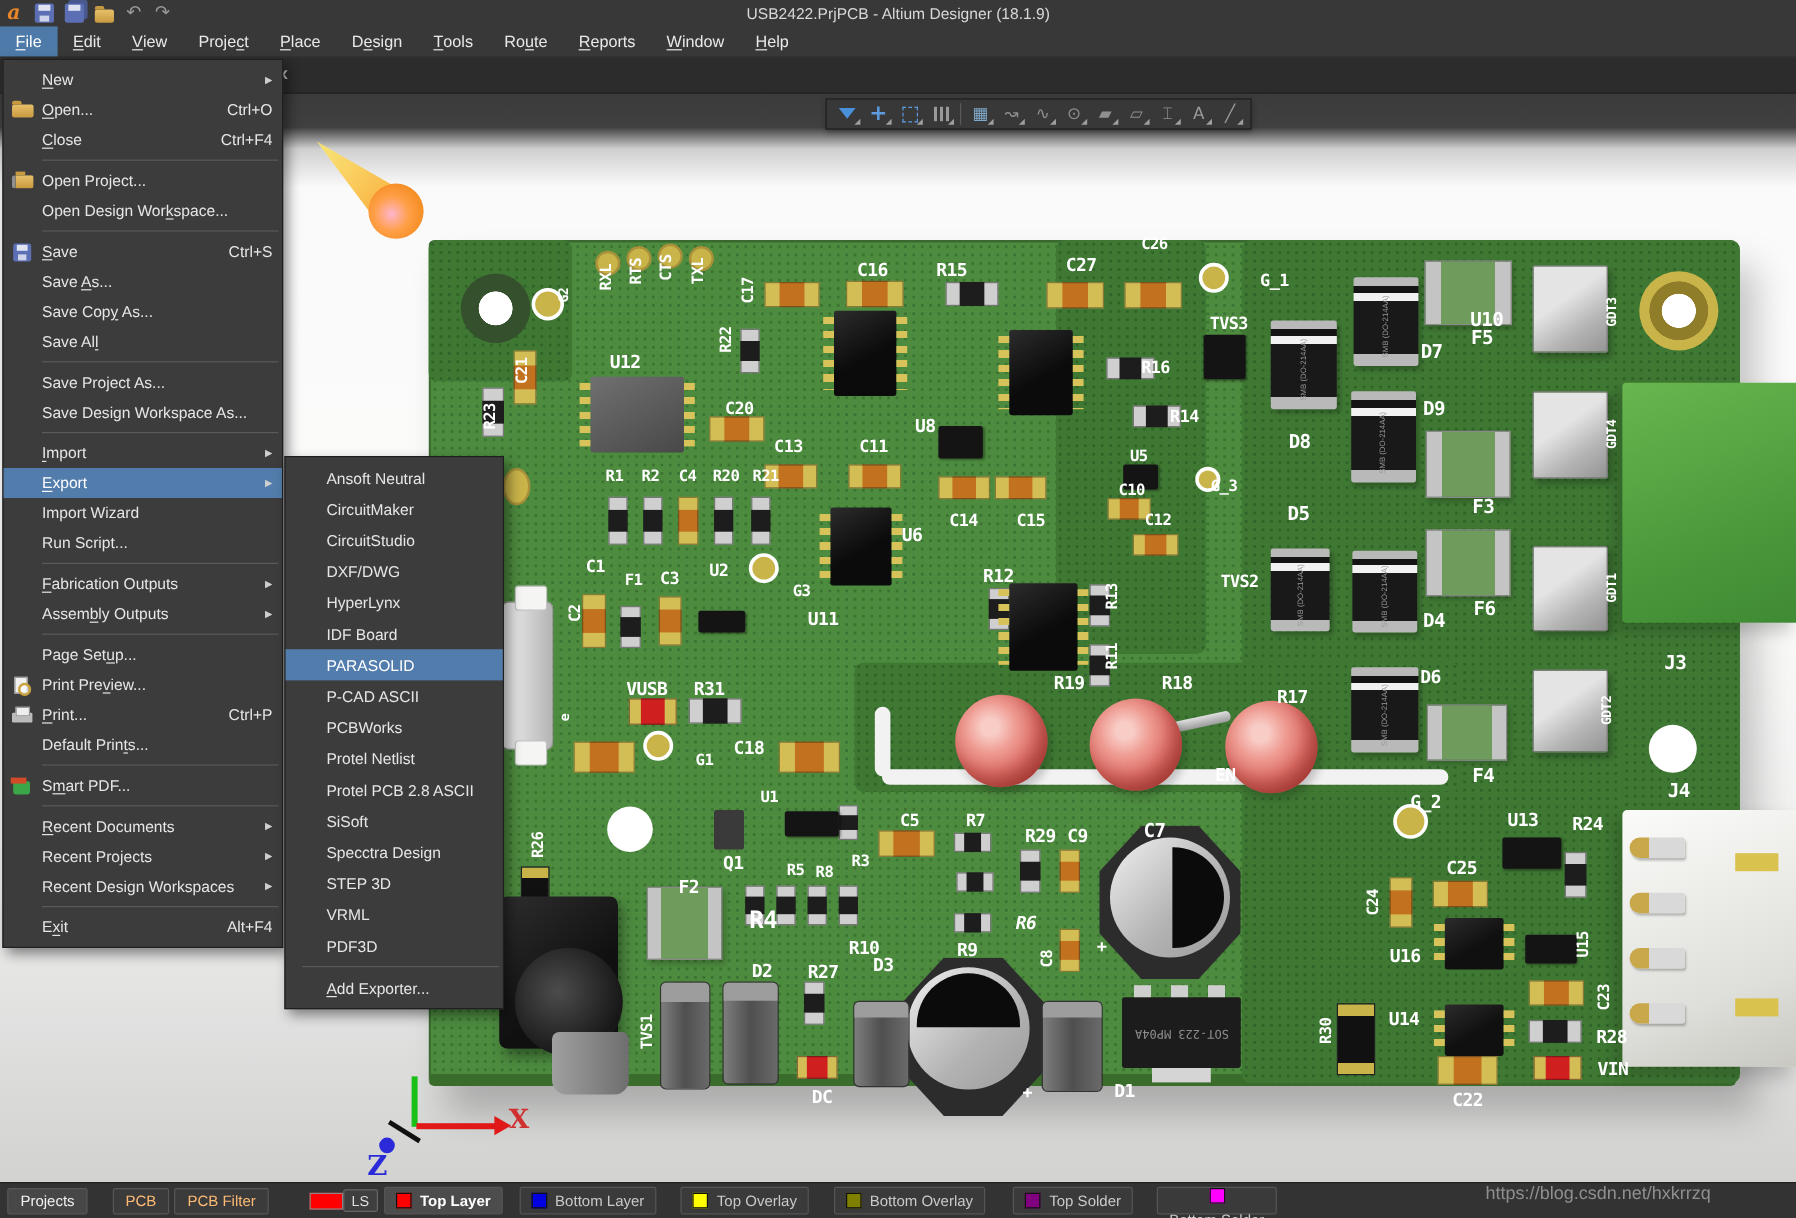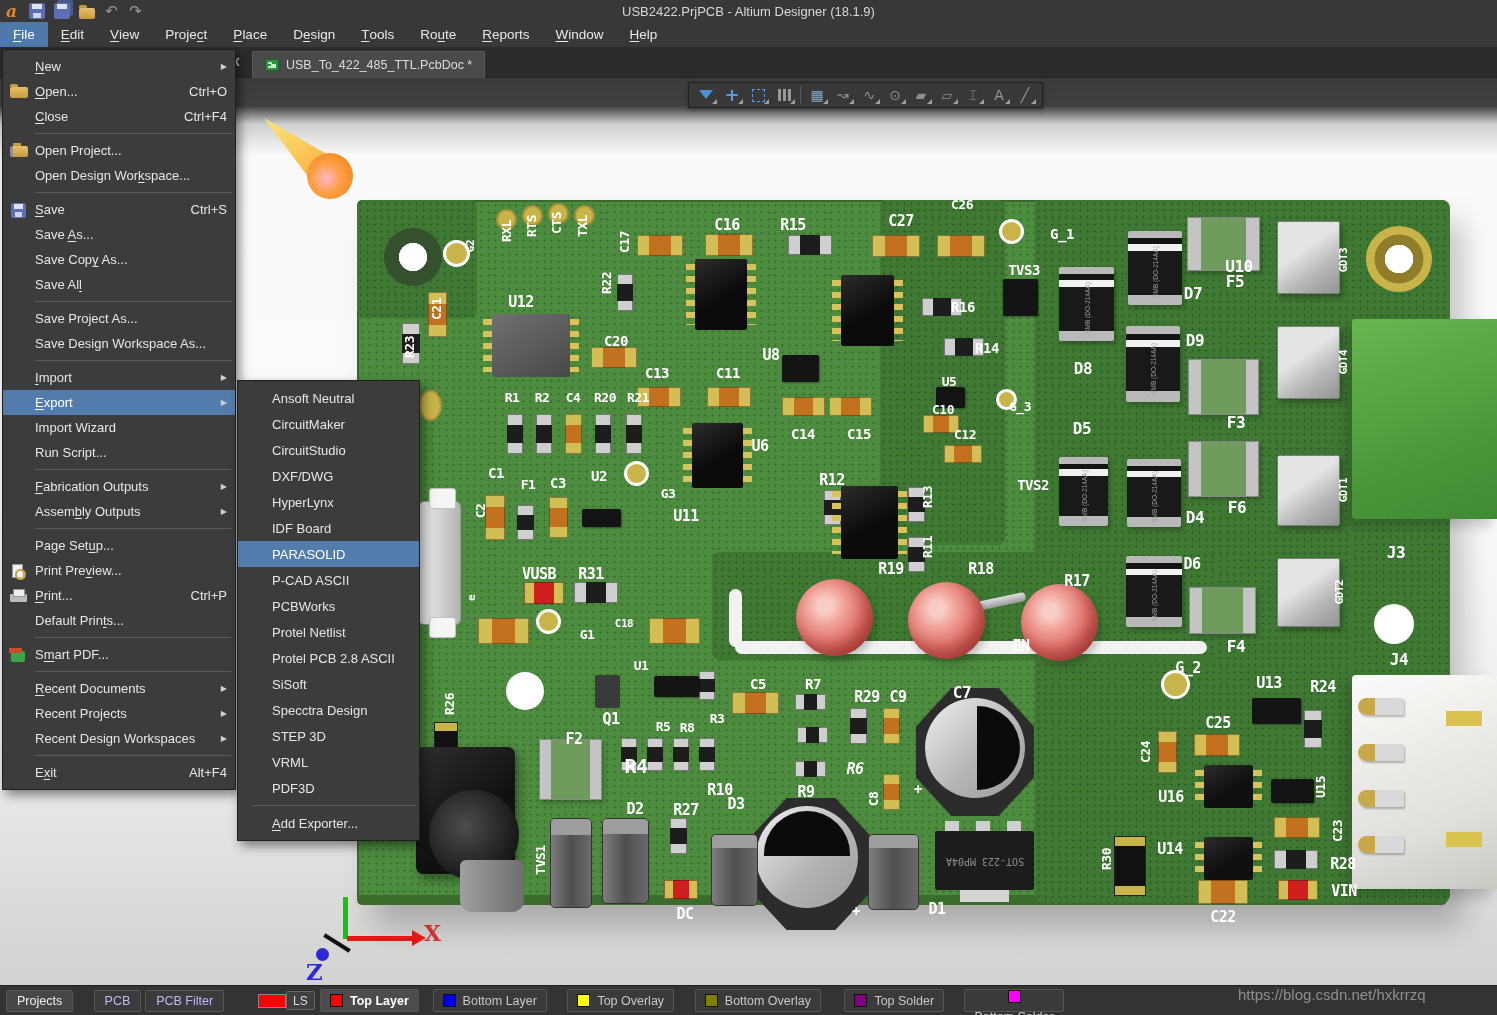--- a/index.html
+++ b/index.html
@@ -179,21 +179,21 @@
   border:2px solid #caa23c;border-radius:50%;background:rgba(255,255,255,.6)}
 .ic-printer{position:absolute;left:2px;top:6px;width:17px;height:8px;background:#bbb;border-radius:1px}
 .ic-printer::before{content:'';position:absolute;top:-5px;left:3px;width:10px;height:6px;background:#eee;border:1px solid #999}
 .ic-pdf{position:absolute;left:3px;top:4px;width:14px;height:11px;background:#3aa648;border-radius:2px}
 .ic-pdf::before{content:'';position:absolute;top:-3px;left:-2px;width:13px;height:5px;background:#d14b28}
 
 
 .bottombar{position:absolute;left:0;top:985px;width:100%;height:30px;background:#333;z-index:60;
   border-top:1px solid #222}
 .ptab{position:absolute;top:4px;height:22px;background:#3b3b3b;border:1px solid #575757;border-radius:2px;
-  color:#c4b5fd;font-size:12.5px;display:flex;align-items:center;justify-content:center;padding:0 10px}
+  color:#fdba74;font-size:12.5px;display:flex;align-items:center;justify-content:center;padding:0 10px}
 .ptab.active{background:#474747;color:#f0f0f0}
 .ls-swatch{position:absolute;left:258px;top:8px;width:28px;height:14px;background:#ff0000;border:1px solid #888}
 .ls-box{position:absolute;left:286px;top:5px;height:19px;padding:0 6px;background:#3f3f3f;border:1px solid #666;
   border-radius:2px;color:#ddd;font-size:12px;display:flex;align-items:center}
 .ltab{position:absolute;top:3px;height:23px;background:#3a3a3a;border:1px solid #555;border-radius:2px;
   display:flex;align-items:center;gap:7px;padding:0 9px;color:#c9c9c9;font-size:12.5px;white-space:nowrap}
 .ltab.active{background:#4c4c4c;color:#fff;font-weight:bold}
 .ltab .sw{width:13px;height:13px;border:1px solid #111;flex:0 0 auto}
 
 .watermark{position:absolute;left:1238px;top:986px;z-index:61;color:#8f8f8f;font-size:15px;white-space:nowrap}
@@ -222,24 +222,20 @@
       <div class="mb-item">D<u>e</u>sign</div>
       <div class="mb-item"><u>T</u>ools</div>
       <div class="mb-item">Ro<u>u</u>te</div>
       <div class="mb-item"><u>R</u>eports</div>
       <div class="mb-item"><u>W</u>indow</div>
       <div class="mb-item"><u>H</u>elp</div>
     </div>
 
   <div class="tabbar">
     <span class="tab-close">x</span>
-    <div class="doc-tab">
-      <span class="tab-icon"></span>
-      <span>USB_To_422_485_TTL.PcbDoc *</span>
-    </div>
   </div>
 
   <div class="viewport"></div>
 
   <svg id="comet" width="106" height="86">
     <defs>
       <linearGradient id="ctail" x1="0" y1="0" x2="1" y2="1">
         <stop offset="0" stop-color="#ffe96a" stop-opacity=".85"></stop>
         <stop offset="1" stop-color="#f59a28"></stop>
       </linearGradient>
@@ -457,21 +453,21 @@
       <div class="silk" style="left: 528px; top: 484px; transform: translate(-50%, -50%) rotate(0deg); text-align: right;">F1</div>
       <div class="silk" style="left: 558px; top: 483px; font-size: 14px; transform: translate(-50%, -50%) rotate(0deg);">C3</div>
       <div class="silk" style="left: 599px; top: 476px; font-size: 14px; transform: translate(-50%, -50%) rotate(0deg);">U2</div>
       <div class="silk" style="left: 480px; top: 511px; transform: translate(-50%, -50%) rotate(-90deg);">C2</div>
       <div class="silk" style="left: 668px; top: 493px; transform: translate(-50%, -50%) rotate(0deg);">G3</div>
       <div class="silk" style="left: 686px; top: 516px; font-size: 15px; transform: translate(-50%, -50%) rotate(0deg);">U11</div>
       <div class="silk" style="left: 539px; top: 574px; font-size: 15px; transform: translate(-50%, -50%) rotate(0deg);">VUSB</div>
       <div class="silk" style="left: 591px; top: 574px; font-size: 15px; transform: translate(-50%, -50%) rotate(0deg);">R31</div>
       <div class="silk" style="left: 471px; top: 598px; font-size: 11px; transform: translate(-50%, -50%) rotate(-90deg);">e</div>
       <div class="silk" style="left: 587px; top: 634px; transform: translate(-50%, -50%) rotate(0deg);">G1</div>
-      <div class="silk" style="left: 624px; top: 623px; font-size: 11px; transform: translate(-50%, -50%) rotate(0deg);">C18</div>
+      <div class="silk" style="left: 624px; top: 623px; font-size: 15px; transform: translate(-50%, -50%) rotate(0deg);">C18</div>
       <div class="silk" style="left: 641px; top: 665px; transform: translate(-50%, -50%) rotate(0deg);">U1</div>
       <div class="silk" style="left: 611px; top: 719px; font-size: 15px; transform: translate(-50%, -50%) rotate(0deg);">Q1</div>
       <div class="silk" style="left: 449px; top: 704px; transform: translate(-50%, -50%) rotate(-90deg);">R26</div>
       <div class="silk" style="left: 574px; top: 739px; font-size: 15px; transform: translate(-50%, -50%) rotate(0deg);">F2</div>
       <div class="silk" style="left: 663px; top: 726px; transform: translate(-50%, -50%) rotate(0deg);">R5</div>
       <div class="silk" style="left: 687px; top: 727px; transform: translate(-50%, -50%) rotate(0deg);">R8</div>
       <div class="silk" style="left: 717px; top: 718px; transform: translate(-50%, -50%) rotate(0deg);">R3</div>
       <div class="silk" style="left: 758px; top: 684px; font-size: 14px; transform: translate(-50%, -50%) rotate(0deg);">C5</div>
       <div class="silk" style="left: 813px; top: 684px; font-size: 14px; transform: translate(-50%, -50%) rotate(0deg);">R7</div>
       <div class="silk" style="left: 867px; top: 697px; font-size: 15px; transform: translate(-50%, -50%) rotate(0deg);">R29</div>

